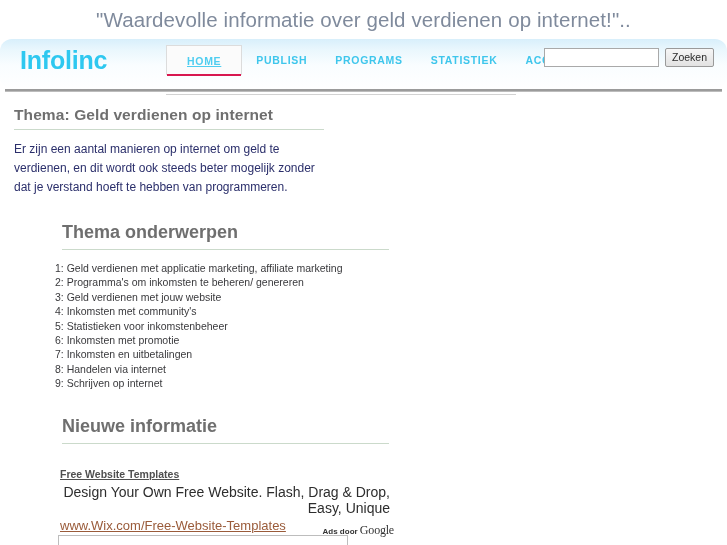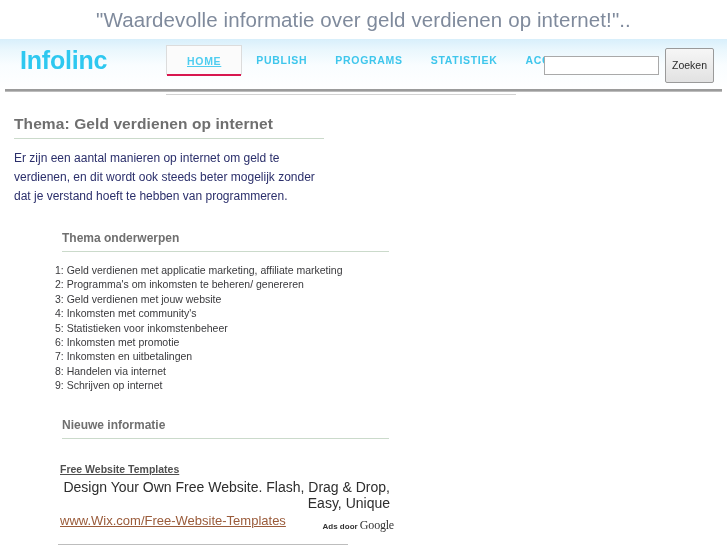--- a/index.html
+++ b/index.html
@@ -34,20 +34,21 @@
 
   
   .header-band {
     position: relative;
     height: 50px;
     background: linear-gradient(to bottom,
                 #d8effb 0%,
                 #eaf7fd 22%,
                 #f9fdff 52%,
                 #ffffff 100%);
+    border-radius: 12px;
   }
   .header-inner {
     position: relative;
     height: 100%;
   }
 
   .logo {
     position: absolute;
     left: 20px;
     top: 9px;
@@ -119,21 +120,21 @@
     border: 1px solid #a9a9a9;
     background: #ffffff;
     font-size: 11px;
     font-family: "Liberation Sans", sans-serif;
     padding: 1px 3px;
     outline: none;
     box-sizing: content-box;
   }
   .search-btn {
     margin-left: 6px;
-    height: 35px;
+    height: 19px;
     padding: 0 6px;
     font-size: 10.5px;
     font-family: "Liberation Sans", sans-serif;
     color: #2b2b2b;
     background: linear-gradient(to bottom, #f6f6f6 0%, #e2e2e2 100%);
     border: 1px solid #9a9a9a;
     border-radius: 2px;
     cursor: pointer;
     line-height: 17px;
   }
@@ -143,21 +144,20 @@
     width: 717px;
     margin: 0 0 0 5px;
     height: 3px;
     background: linear-gradient(to bottom, #9b9b9b 0%, #9b9b9b 55%, #cfcfcf 100%);
   }
 
   
   .content {
     position: relative;
     padding-top: 14px;
-    margin-top: 9px;
   }
 
   h1.page-title {
     margin: 0 0 0 14px;
     font-size: 15.5px;
     font-weight: bold;
     color: #6f6f6f;
     letter-spacing: 0.1px;
   }
   .title-rule {
@@ -170,21 +170,21 @@
   p.intro {
     margin: 10px 0 0 14px;
     width: 312px;
     font-size: 12px;
     line-height: 19px;
     color: #2b2f6b;
   }
 
   h2.section-title {
     margin: 25px 0 0 62px;
-    font-size: 12px;
+    font-size: 18px;
     font-weight: bold;
     color: #6f6f6f;
   }
   .section-rule {
     margin: 6px 0 0 62px;
     width: 327px;
     height: 1px;
     background: #cbdacb;
   }
 

